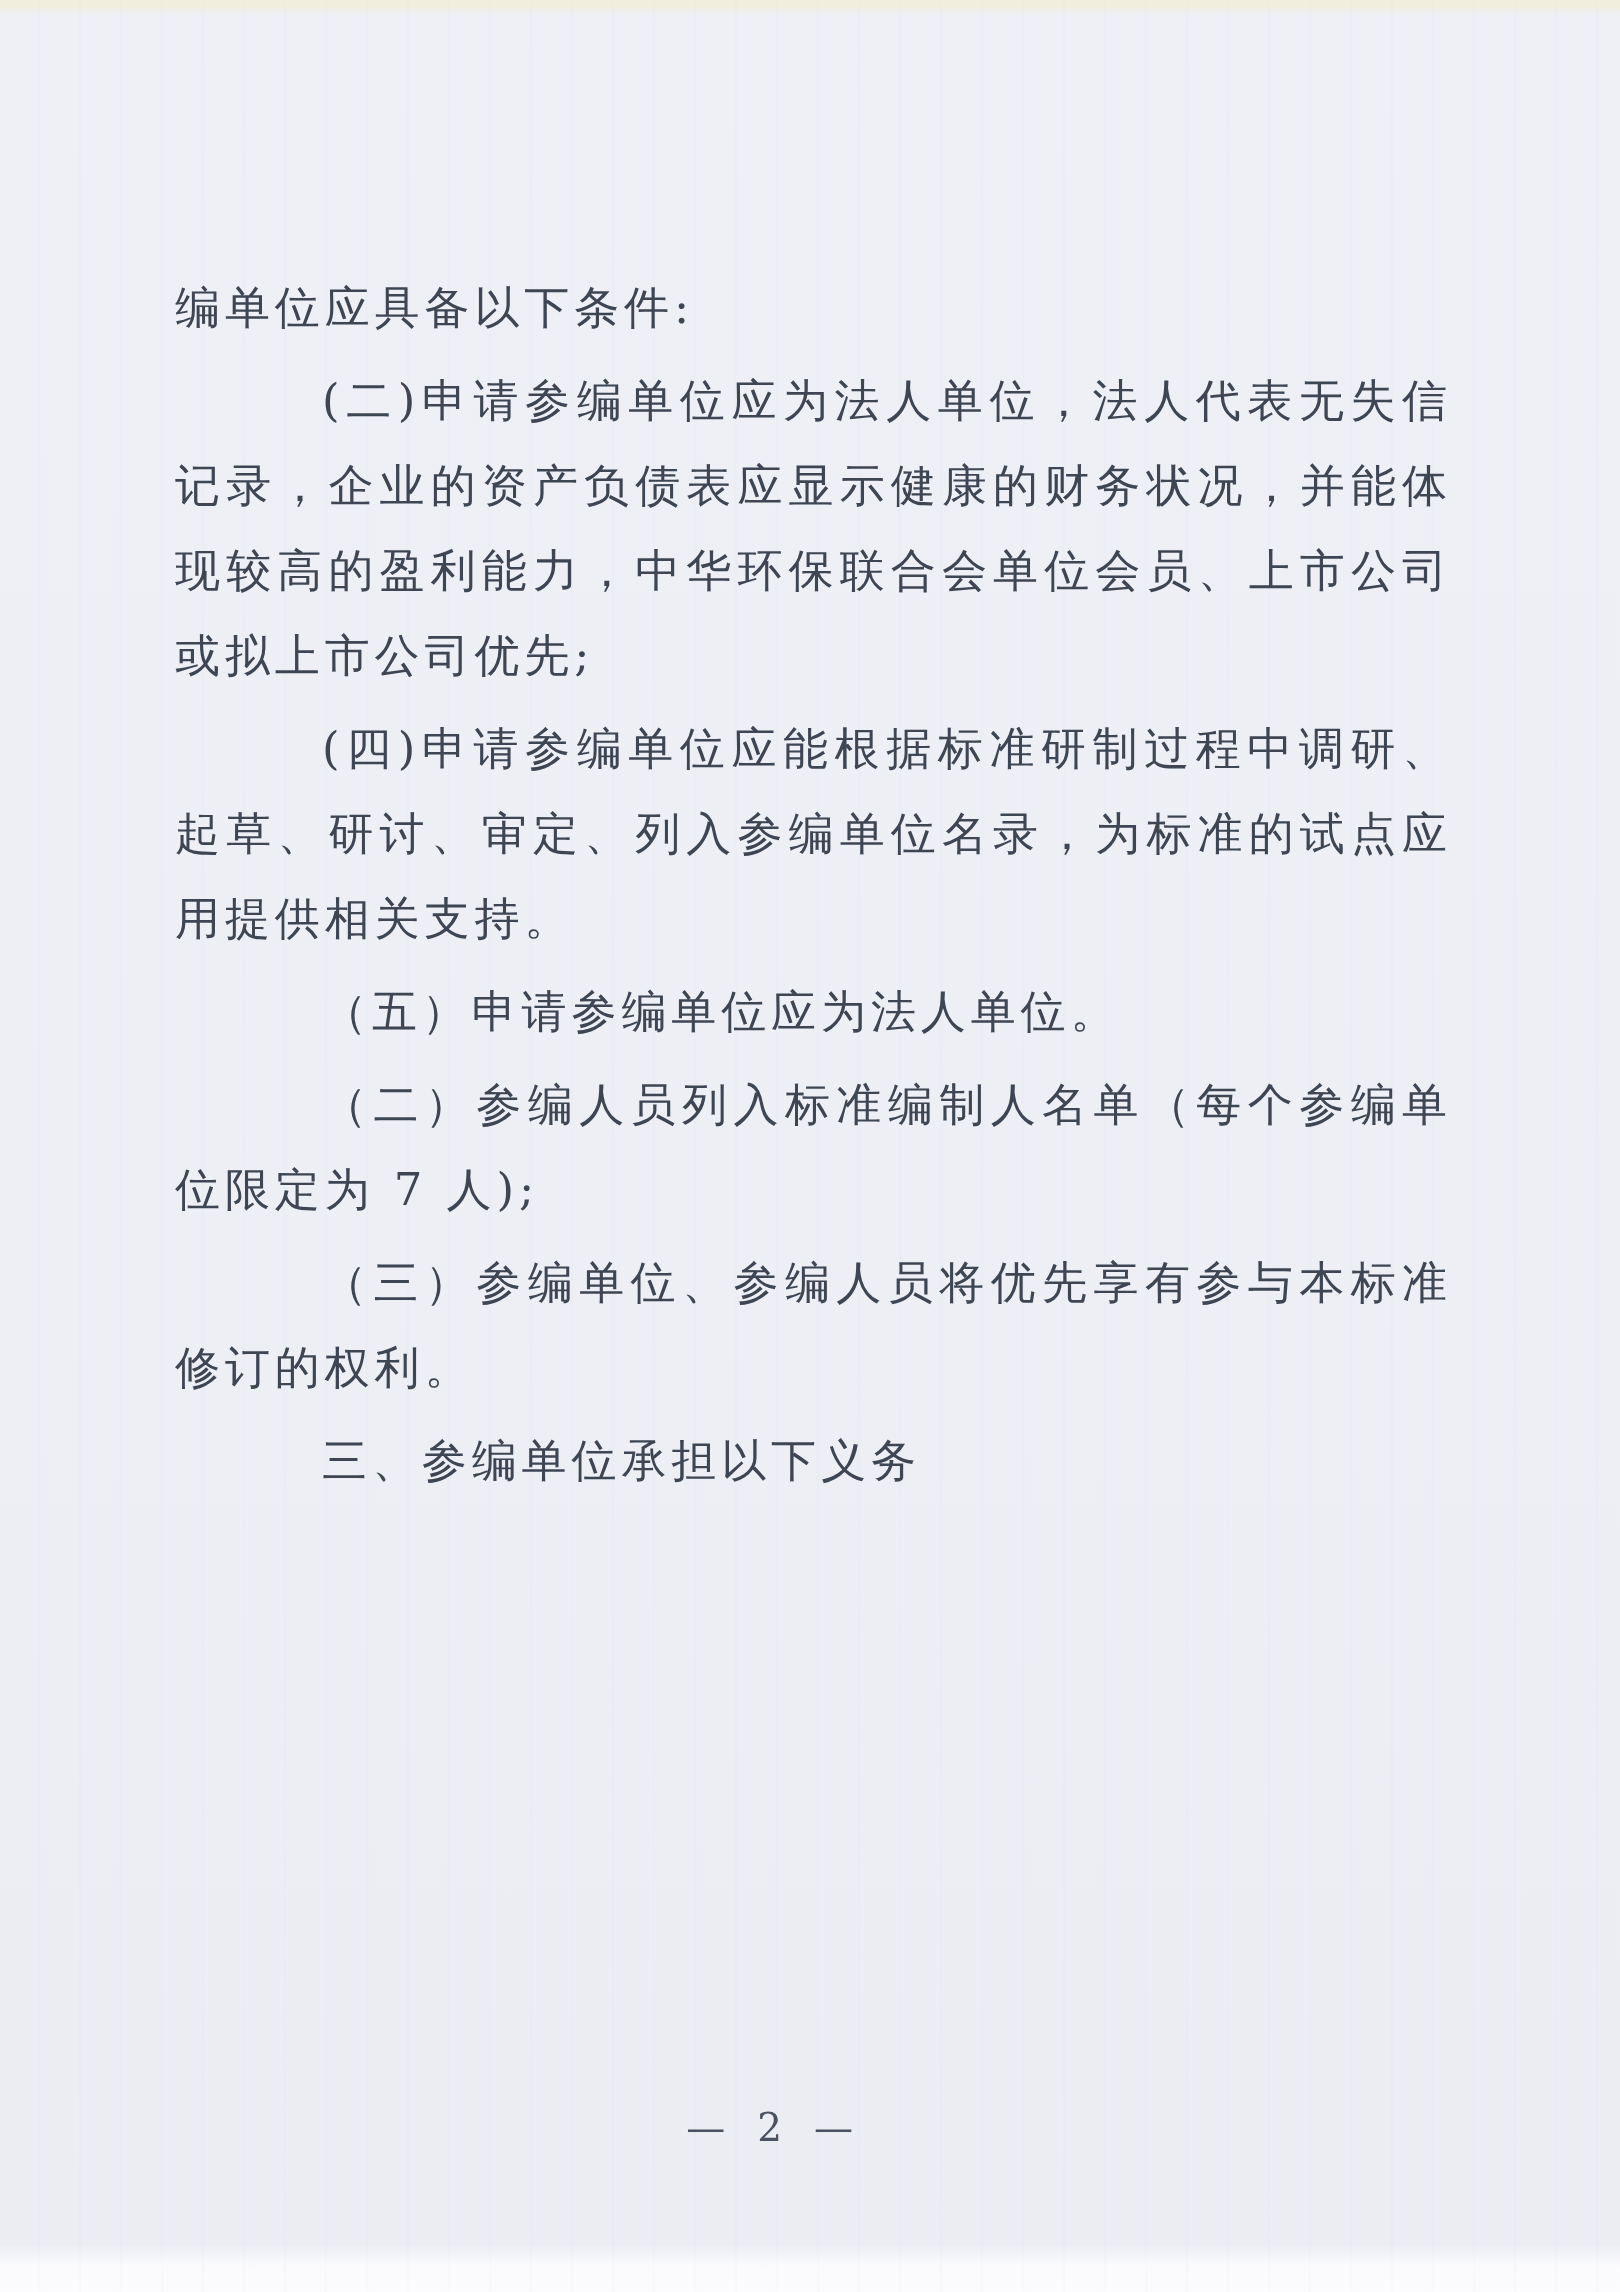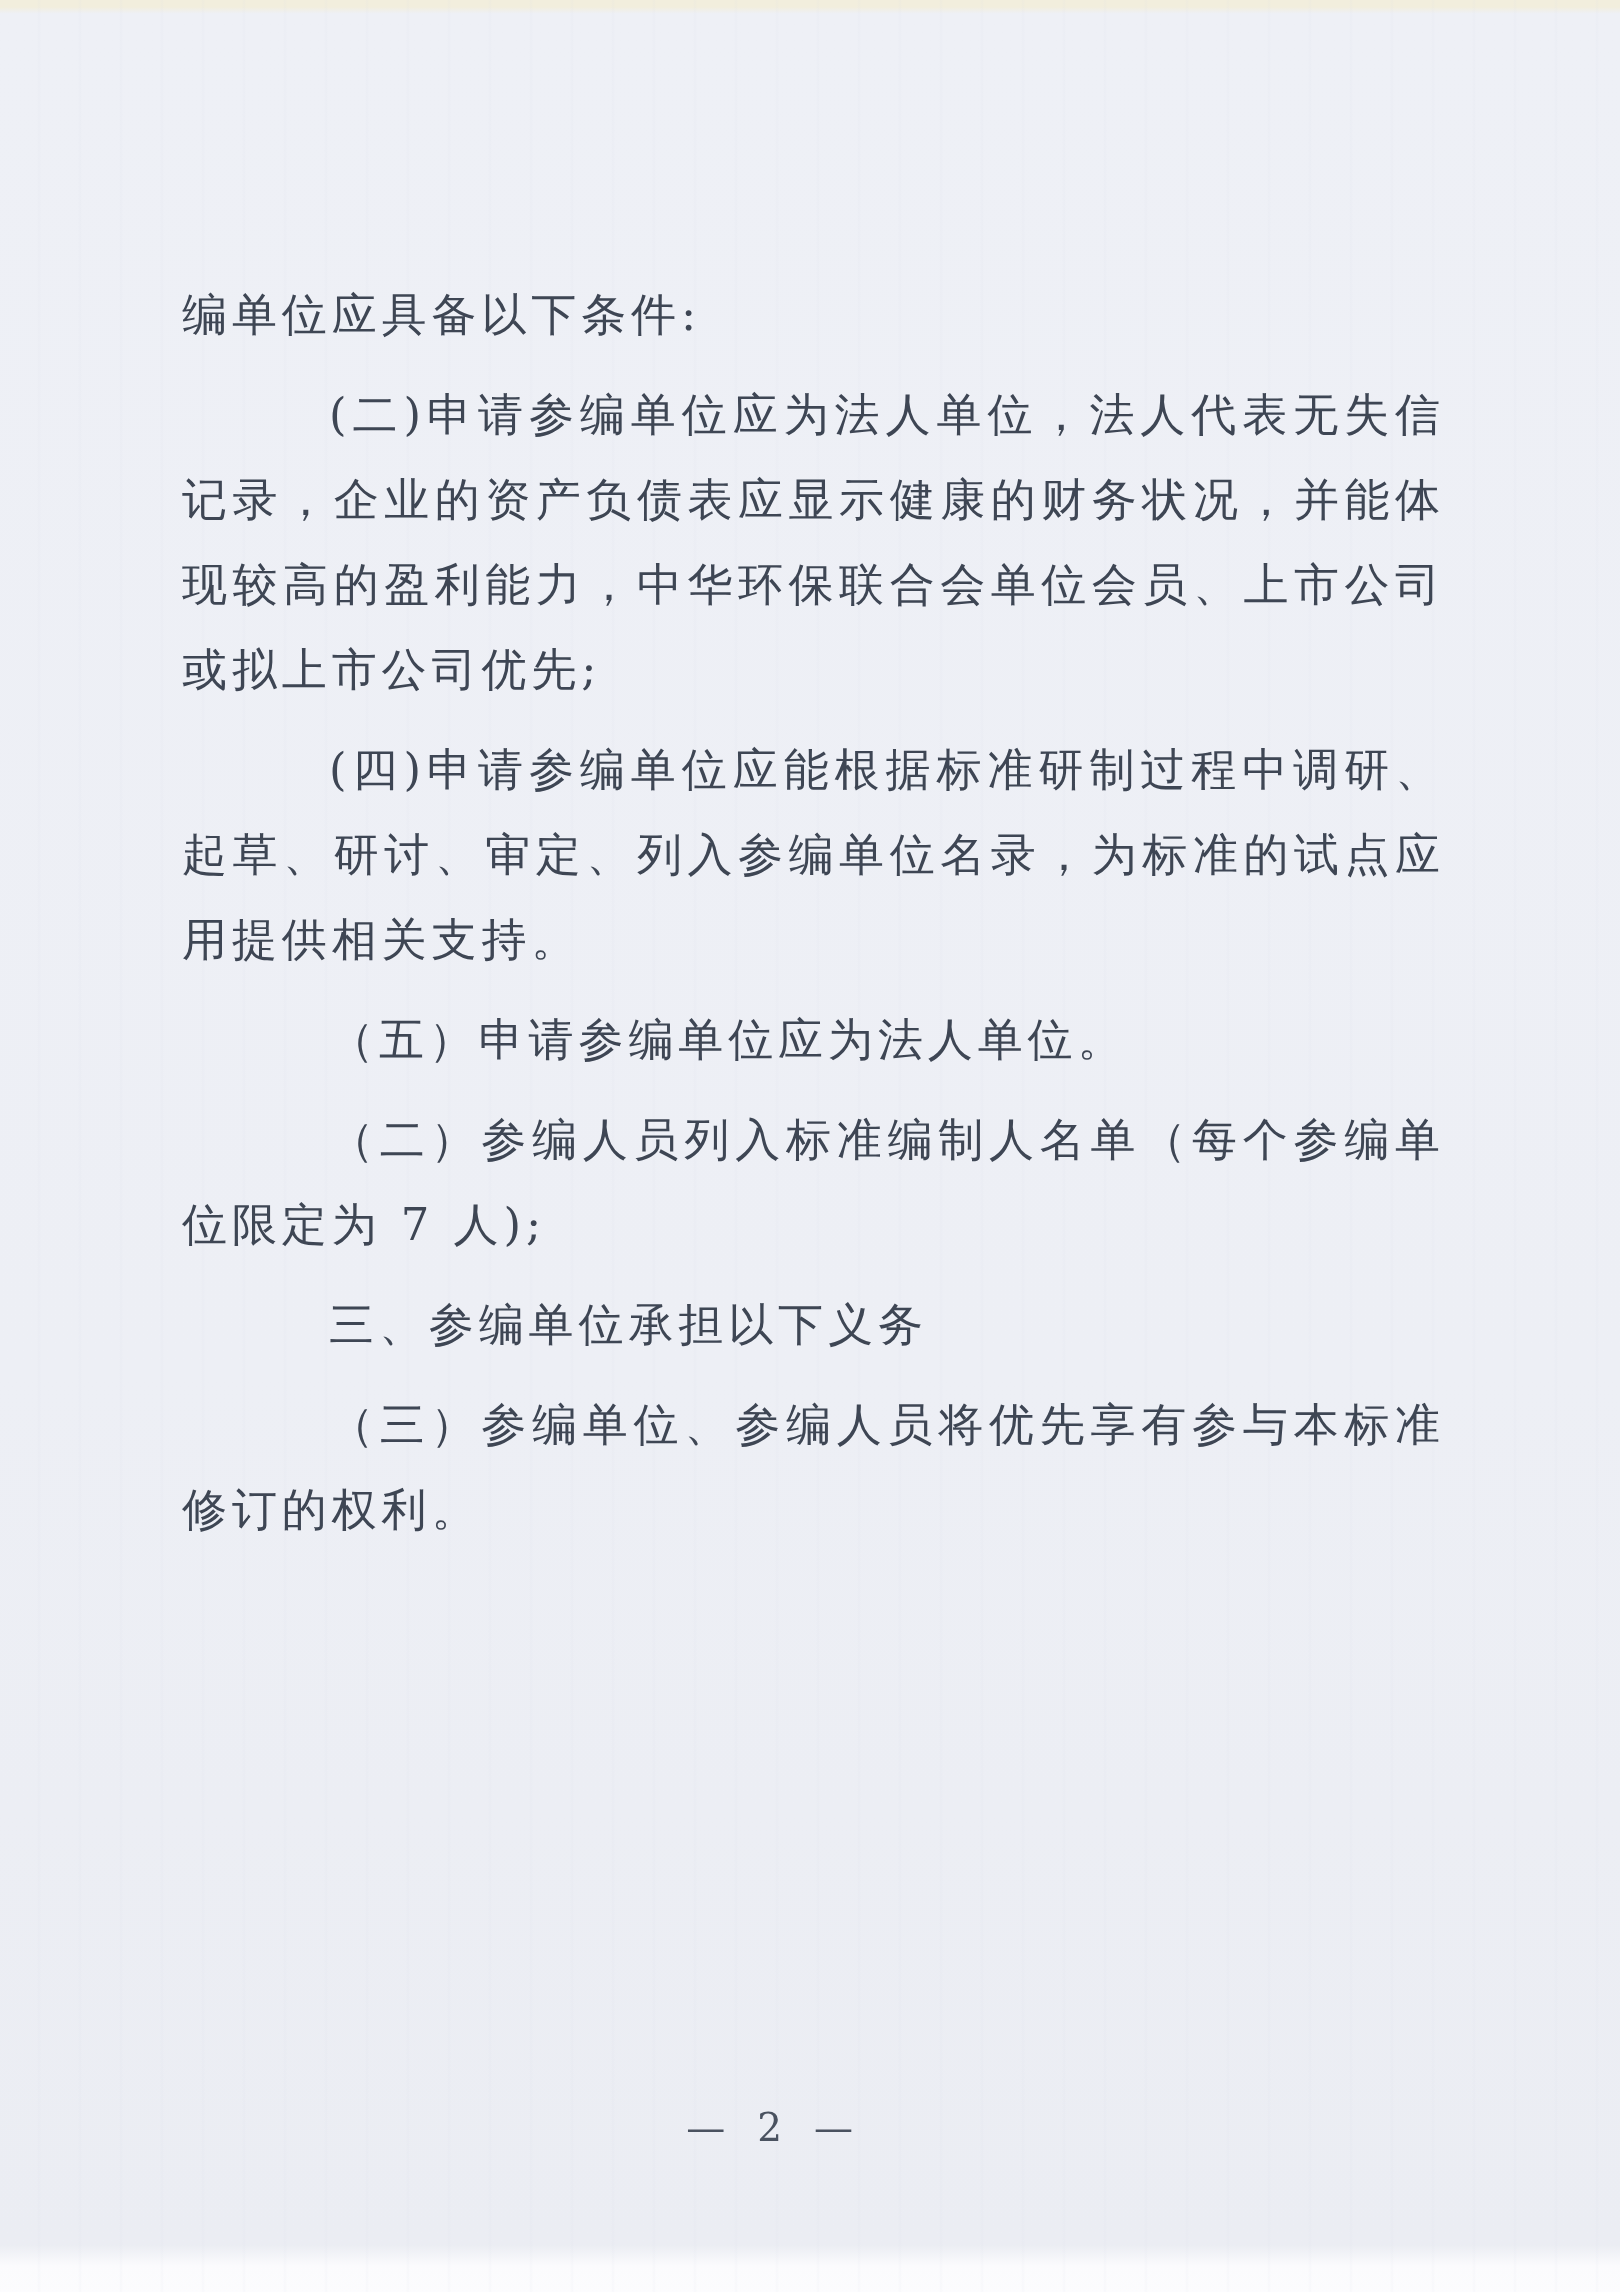--- a/index.html
+++ b/index.html
@@ -36,21 +36,21 @@
       rgba(210,214,228,0.10) 39px,
       rgba(255,255,255,0.00) 41px);
   }
   .text-block {
     position: absolute;
     left: 167px;
     right: 160px;
     top: 257px;
   }
   .para {
-    margin: 15px;
+    margin: 8px;
     font-size: 45px;
     line-height: 85px;
     letter-spacing: 4.9px;
     color: #3e4654;
     text-align: justify;
     text-align-last: left;
     text-indent: 147px;
   }
   .para.no-indent {
     text-indent: 0;
@@ -70,18 +70,18 @@
 <body>
 
 <div class="paper"></div>
 
 <div class="text-block">
   <p class="para no-indent">编单位应具备以下条件:</p>
   <p class="para">(二)申请参编单位应为法人单位，法人代表无失信记录，企业的资产负债表应显示健康的财务状况，并能体现较高的盈利能力，中华环保联合会单位会员、上市公司或拟上市公司优先;</p>
   <p class="para">(四)申请参编单位应能根据标准研制过程中调研、起草、研讨、审定、列入参编单位名录，为标准的试点应用提供相关支持。</p>
   <p class="para">（五）申请参编单位应为法人单位。</p>
   <p class="para">（二）参编人员列入标准编制人名单（每个参编单位限定为 7 人);</p>
+  <p class="para">（三）参编单位、参编人员将优先享有参与本标准修订的权利。</p>
   <p class="para">三、参编单位承担以下义务</p>
-  <p class="para">（三）参编单位、参编人员将优先享有参与本标准修订的权利。</p>
 </div>
 
 <div class="page-footer">— 2 —</div>
 
 
 </body></html>

